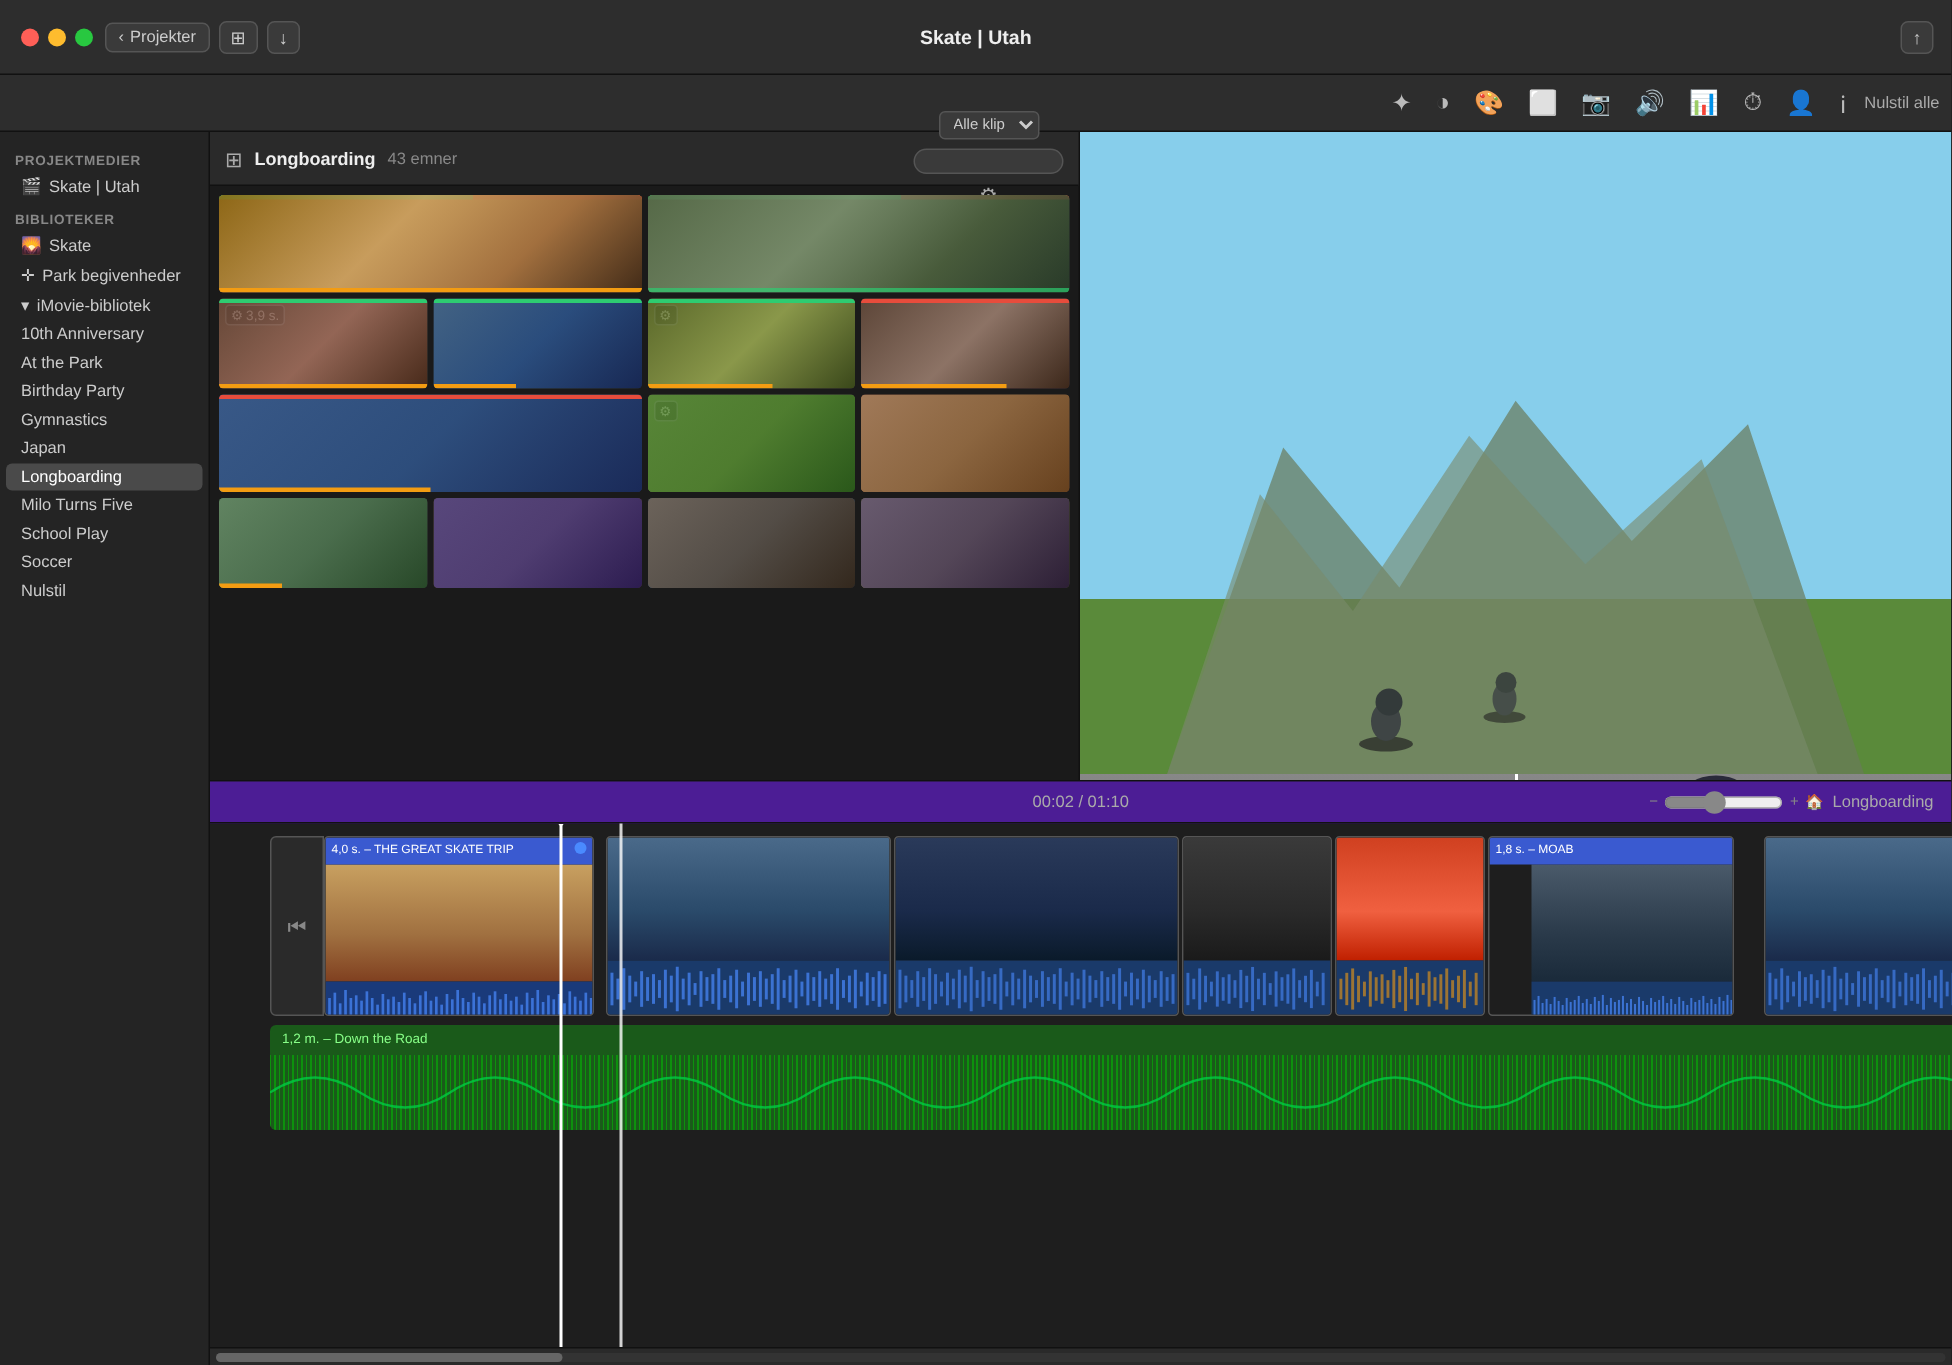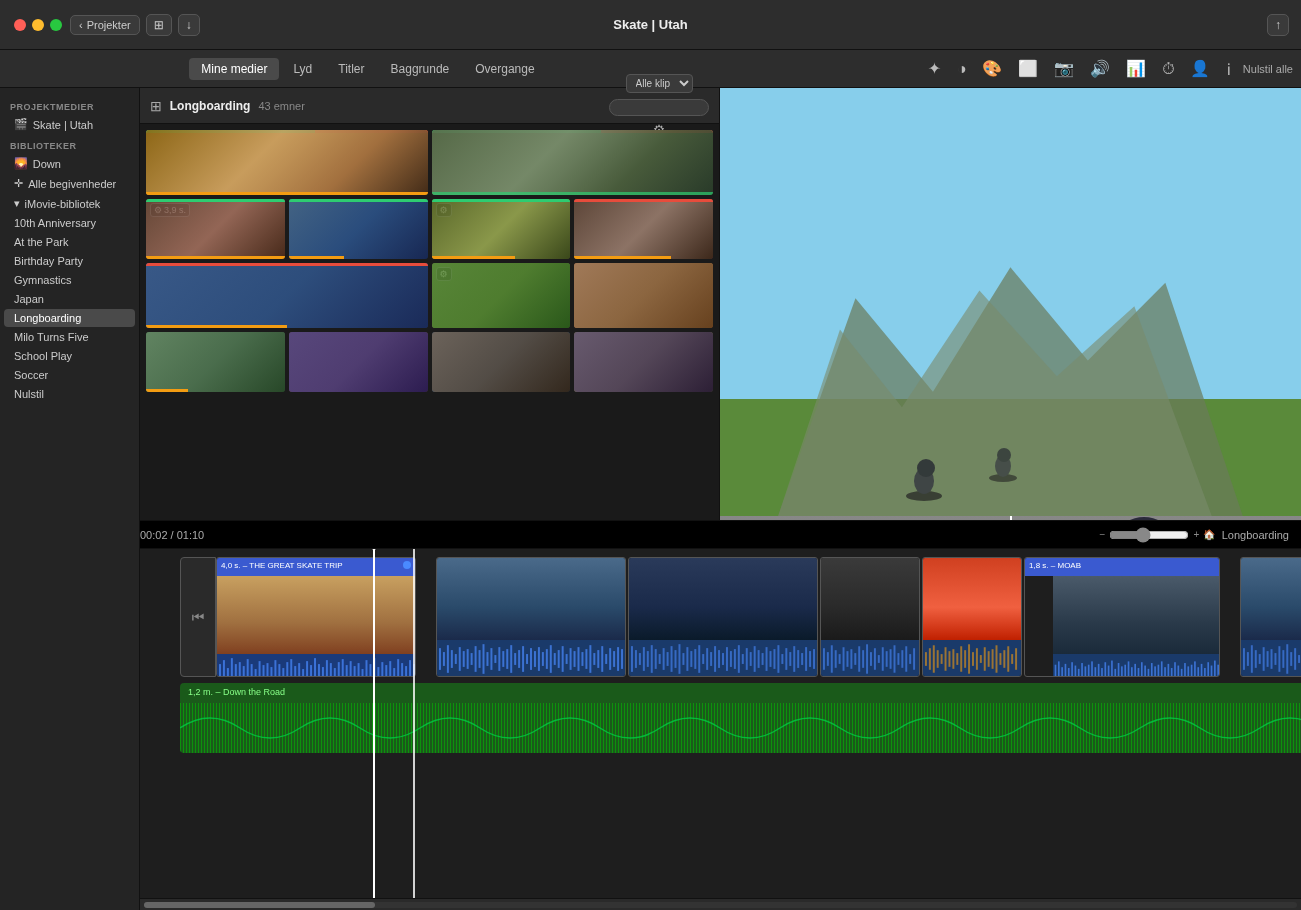--- a/index.html
+++ b/index.html
@@ -332,25 +332,25 @@
       left: 140px;
       right: 0;
       height: 390px;
       background: #1e1e1e;
       border-top: 1px solid #111;
       display: flex;
       flex-direction: column;
     }
     .timeline-header {
       height: 28px;
-      background: #000000;
+      background: #4c1d95;
       border-bottom: 1px solid #111;
       display: flex;
       align-items: center;
-      justify-content: flex-start;
+      justify-content: center;
       position: relative;
     }
     .timeline-timecode {
       font-size: 11px;
       color: #aaa;
       font-variant-numeric: tabular-nums;
     }
     .timeline-settings-area {
       position: absolute;
       right: 12px;
@@ -556,27 +556,20 @@
   <button class="tb-icon-btn">↓</button>
   <div class="titlebar-center">
     <span>Skate | Utah</span>
   </div>
   <div class="titlebar-right">
     <button class="tb-icon-btn">↑</button>
   </div>
 </div>
 
 <div id="toolbar">
-  <div class="toolbar-left">
-    <button class="tab-btn active">Mine medier</button>
-    <button class="tab-btn">Lyd</button>
-    <button class="tab-btn">Titler</button>
-    <button class="tab-btn">Baggrunde</button>
-    <button class="tab-btn">Overgange</button>
-  </div>
   <div class="toolbar-right">
     <span class="tr-icon">✦</span>
     <span class="tr-icon">◑</span>
     <span class="tr-icon">🎨</span>
     <span class="tr-icon">⬜</span>
     <span class="tr-icon">📷</span>
     <span class="tr-icon">🔊</span>
     <span class="tr-icon">📊</span>
     <span class="tr-icon">⏱</span>
     <span class="tr-icon">👤</span>
@@ -589,25 +582,25 @@
 
   <div id="sidebar">
     <div class="sidebar-section-label">PROJEKTMEDIER</div>
     <div class="sidebar-item">
       <span>🎬</span>
       <span>Skate | Utah</span>
     </div>
     <div class="sidebar-section-label">BIBLIOTEKER</div>
     <div class="sidebar-item">
       <span>🌄</span>
-      <span>Down</span>
+      <span>Skate</span>
     </div>
     <div class="sidebar-item">
       <span>✛</span>
-      <span>Alle begivenheder</span>
+      <span>Park begivenheder</span>
     </div>
     <div class="sidebar-item">
       <span>▾</span>
       <span>iMovie-bibliotek</span>
     </div>
     <div class="sidebar-item">
       <span>10th Anniversary</span>
     </div>
     <div class="sidebar-item">
       <span>At the Park</span>
@@ -818,21 +811,21 @@
       </div>
     </div>
 
     <div class="timeline-track-area">
 
       <div class="playhead"></div>
 
       <div class="video-track">
         <div class="track-start-icon">⏮</div>
 
-        <div class="video-clip" style="width:200px;margin-right:20px;">
+        <div class="video-clip" style="width:180px;margin-right:8px;">
           <div class="clip-label-blue">4,0 s. – THE GREAT SKATE TRIP</div>
           <div class="clip-dot"></div>
           <div class="vc-thumb tvc-1" style="height:78px;margin-top:18px;"></div>
           <div class="vc-audio">
             <div class="vc-audio-wave">
               <svg width="200" height="38" viewBox="0 0 200 38">
                 <g fill="#4a8aff" opacity="0.7">
                   <rect x="2" y="10" width="2" height="18"></rect>
                   <rect x="6" y="6" width="2" height="26"></rect>
                   <rect x="10" y="14" width="2" height="10"></rect>
@@ -1072,21 +1065,21 @@
                   <rect x="82" y="10" width="2" height="18"></rect>
                     <rect x="86" y="6" width="2" height="26"></rect>
                   <rect x="90" y="14" width="2" height="10"></rect>
                     <rect x="94" y="8" width="2" height="22"></rect>
                 </g>
               </svg>
             </div>
           </div>
         </div>
 
-        <div class="video-clip" style="width:196px;margin-right:20px;padding-left:28px;">
+        <div class="video-clip" style="width:164px;margin-right:20px;padding-left:28px;">
           <div class="clip-label-blue">1,8 s. – MOAB</div>
           <div class="vc-thumb tvc-6" style="height:78px;margin-top:18px;"></div>
           <div class="vc-audio" style="background:#1a3a6a;">
             <div class="vc-audio-wave">
               <svg width="200" height="38" viewBox="0 0 200 38">
                 <g fill="#4a8aff" opacity="0.7">
                   <rect x="2" y="9" width="2" height="20"></rect>
                     <rect x="6" y="5" width="2" height="28"></rect>
                   <rect x="10" y="12" width="2" height="14"></rect>
                     <rect x="14" y="8" width="2" height="22"></rect>

